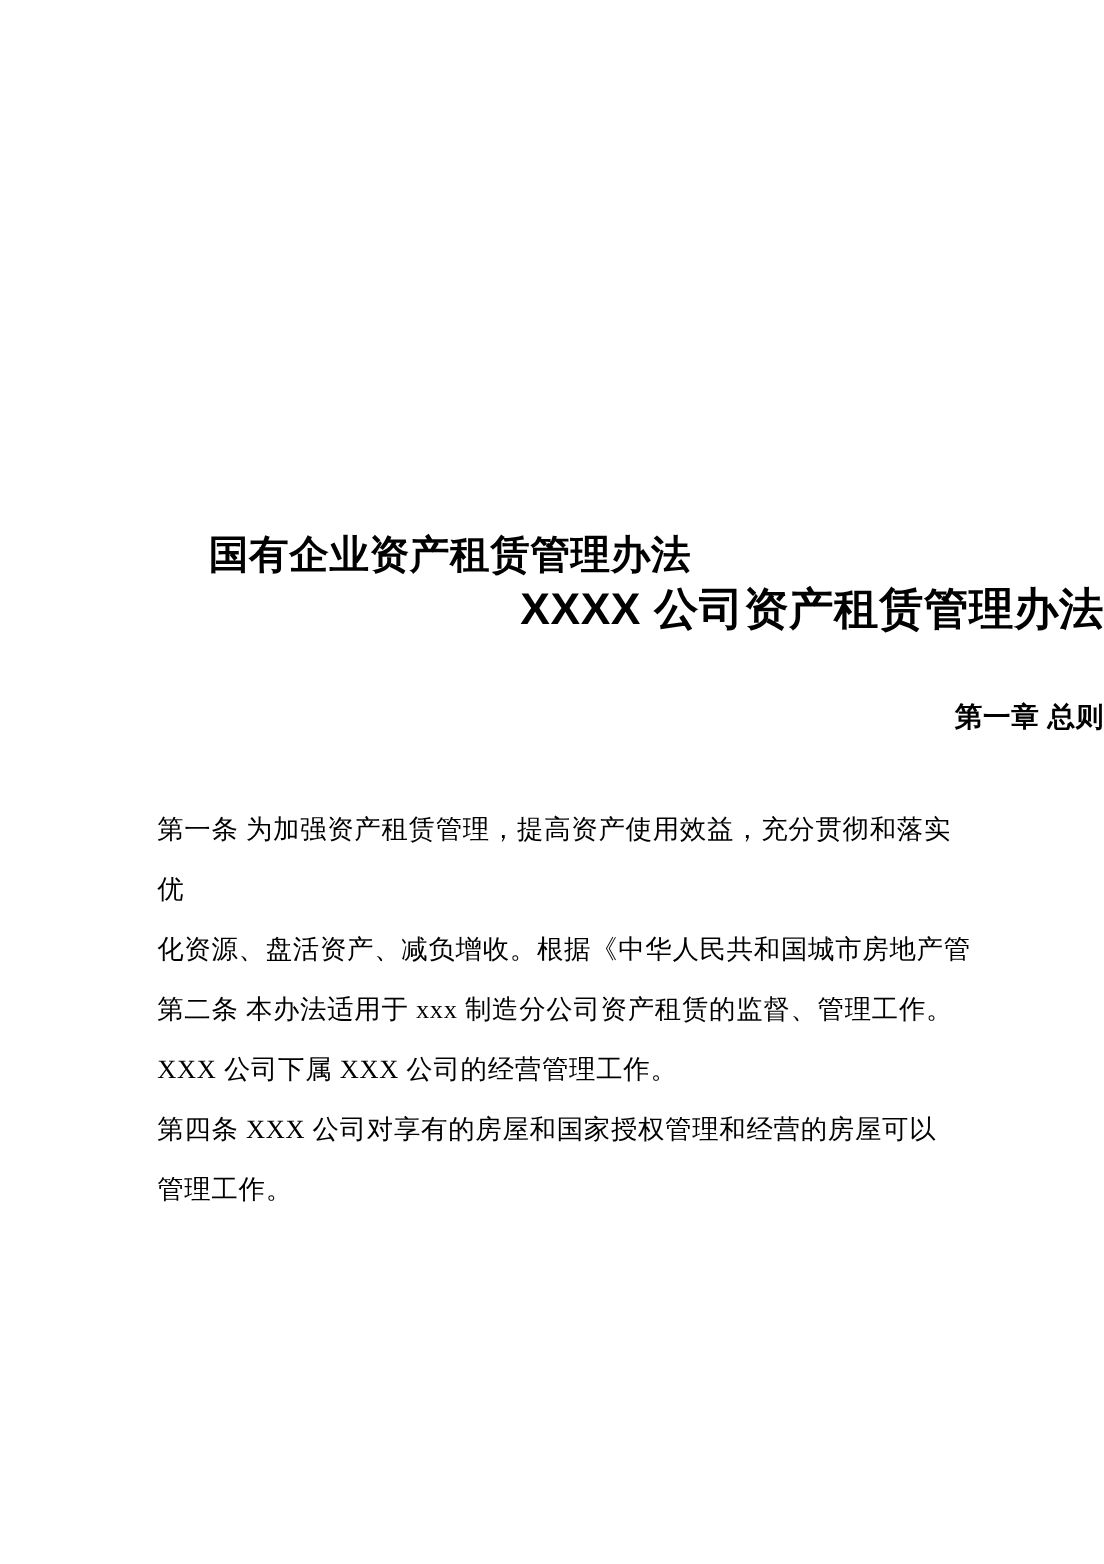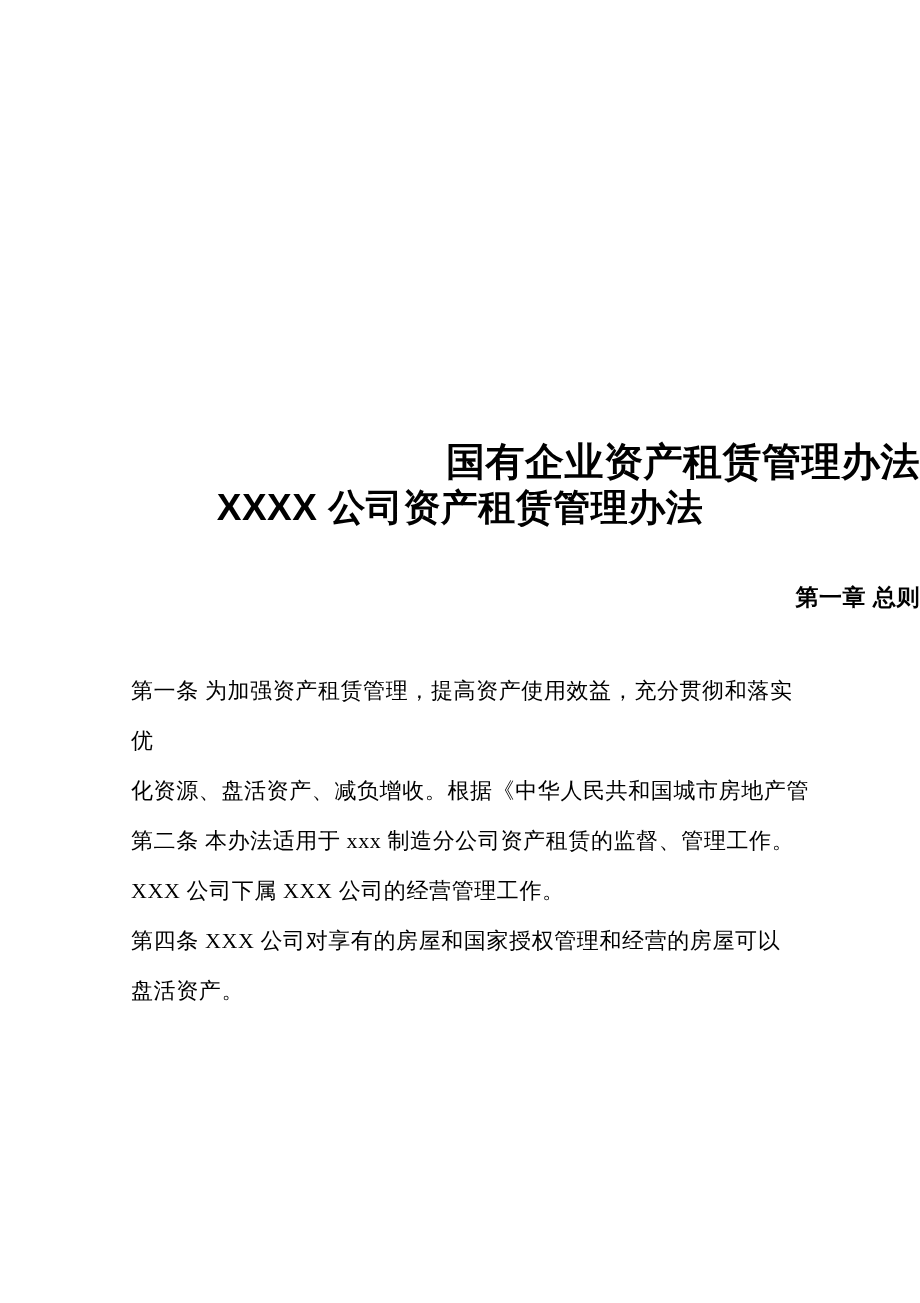--- a/index.html
+++ b/index.html
@@ -18,33 +18,33 @@
   .page {
     position: absolute;
     inset: 0;
     background: #ffffff;
   }
   .doc-title-sub {
     position: absolute;
     top: 441px;
     left: 174px;
     width: 746px;
-    text-align: right;
-    font-size: 39px;
+    text-align: left;
+    font-size: 33px;
     font-weight: bold;
     letter-spacing: 0.5px;
     line-height: 42px;
     white-space: pre;
   }
   .doc-title-main {
     position: absolute;
     top: 484px;
     left: 0;
     width: 920px;
-    text-align: center;
+    text-align: right;
     font-size: 37px;
     font-weight: bold;
     letter-spacing: 0.5px;
     line-height: 48px;
     white-space: pre;
   }
   .chapter-heading {
     position: absolute;
     top: 582px;
     left: 0;
@@ -82,16 +82,16 @@
 
   <div class="chapter-heading">第一章 总则</div>
 
   <div class="doc-body">
     <div class="doc-line">第一条 为加强资产租赁管理，提高资产使用效益，充分贯彻和落实</div>
     <div class="doc-line">优</div>
     <div class="doc-line">化资源、盘活资产、减负增收。根据《中华人民共和国城市房地产管</div>
     <div class="doc-line">第二条 本办法适用于 xxx 制造分公司资产租赁的监督、管理工作。</div>
     <div class="doc-line">XXX 公司下属 XXX 公司的经营管理工作。</div>
     <div class="doc-line">第四条 XXX 公司对享有的房屋和国家授权管理和经营的房屋可以</div>
-    <div class="doc-line">盘活资产。</div>
+    <div class="doc-line">管理工作。</div>
   </div>
 
 </div>
 
 </body></html>

